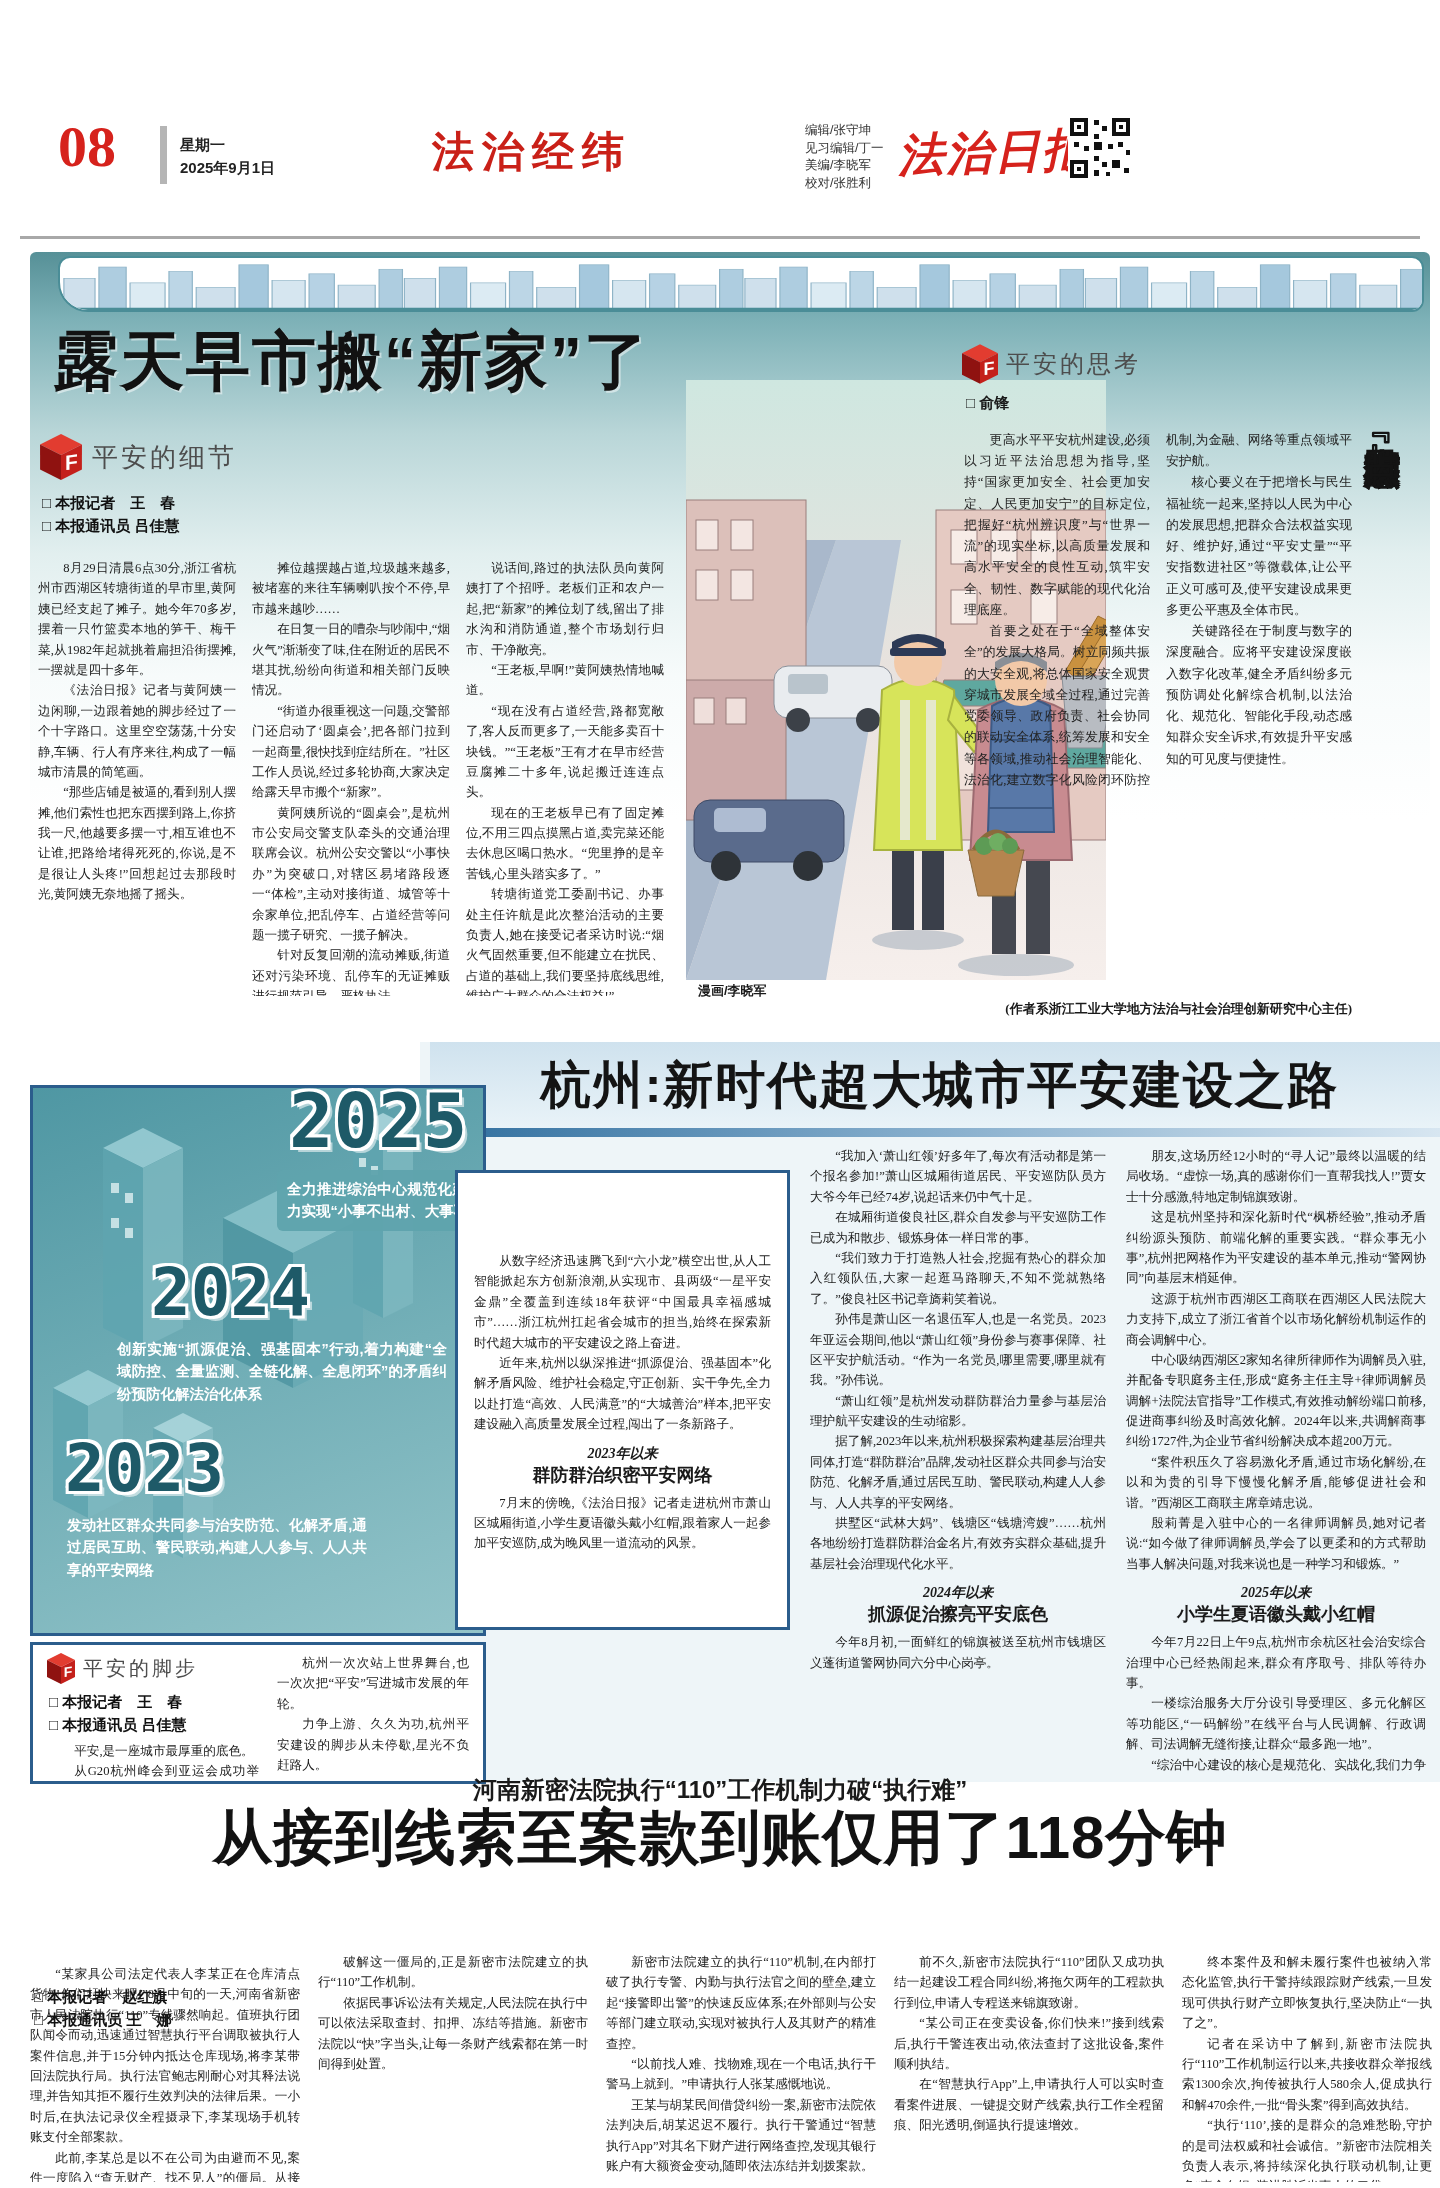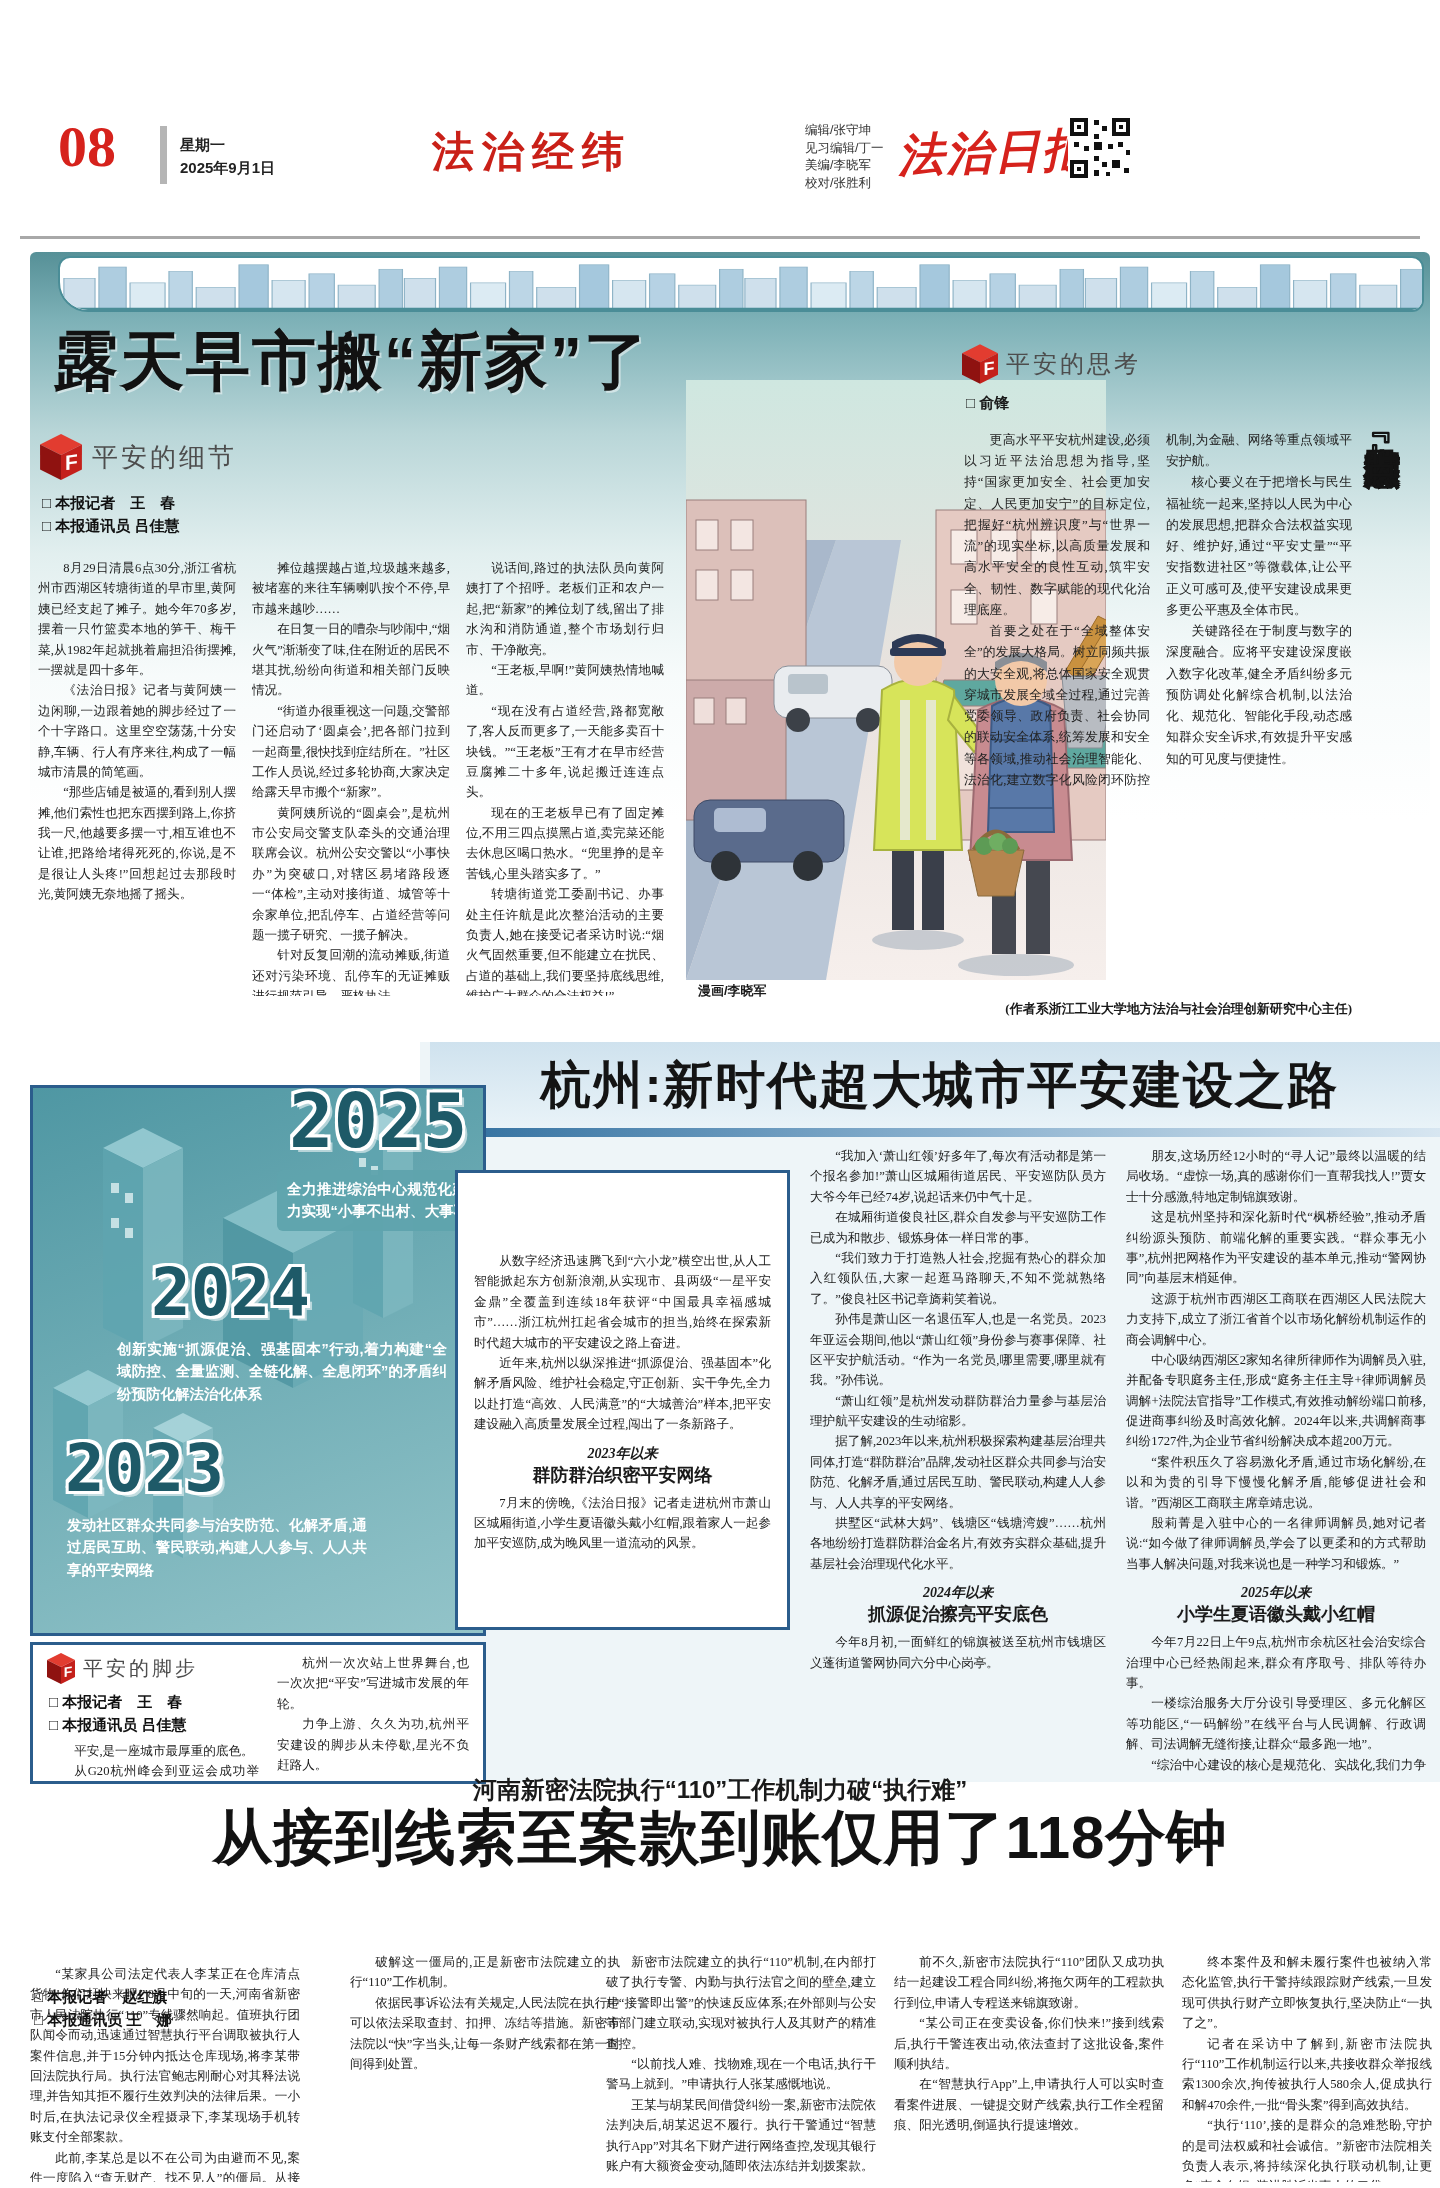--- a/index.html
+++ b/index.html
@@ -401,21 +401,21 @@
   <div class="abs btsub" style="left:0;top:1774px;width:1440px;">河南新密法院执行“110”工作机制力破“执行难”</div>
   <div class="abs bylines" style="left:34px;top:1988px;">
       <p>□ 本报记者　赵红旗</p>
       <p>□ 本报通讯员 王　娜</p>
     </div>
 
   <div class="abs plist bodytext" style="left:30px;top:1964px;width:270px;height:218px;overflow:hidden;">
       <p>“某家具公司法定代表人李某正在仓库清点货物!你们赶快来吧!”8月中旬的一天,河南省新密市人民法院执行“110”专线骤然响起。值班执行团队闻令而动,迅速通过智慧执行平台调取被执行人案件信息,并于15分钟内抵达仓库现场,将李某带回法院执行局。执行法官鲍志刚耐心对其释法说理,并告知其拒不履行生效判决的法律后果。一小时后,在执法记录仪全程摄录下,李某现场手机转账支付全部案款。</p>
       <p>此前,李某总是以不在公司为由避而不见,案件一度陷入“查无财产、找不见人”的僵局。从接到线索至案款到账,这起案件的执行仅用了118分钟。</p>
     </div>
-  <div class="abs plist bodytext" style="left:318px;top:1952px;width:270px;height:230px;overflow:hidden;margin-left:32px;">
+  <div class="abs plist bodytext" style="left:318px;top:1952px;width:270px;height:230px;overflow:hidden;">
       <p>破解这一僵局的,正是新密市法院建立的执行“110”工作机制。</p>
       <p>依据民事诉讼法有关规定,人民法院在执行中可以依法采取查封、扣押、冻结等措施。新密市法院以“快”字当头,让每一条财产线索都在第一时间得到处置。</p>
     </div>
   <div class="abs plist bodytext" style="left:606px;top:1952px;width:270px;height:230px;overflow:hidden;">
       <p>新密市法院建立的执行“110”机制,在内部打破了执行专警、内勤与执行法官之间的壁垒,建立起“接警即出警”的快速反应体系;在外部则与公安等部门建立联动,实现对被执行人及其财产的精准查控。</p>
       <p>“以前找人难、找物难,现在一个电话,执行干警马上就到。”申请执行人张某感慨地说。</p>
       <p>王某与胡某民间借贷纠纷一案,新密市法院依法判决后,胡某迟迟不履行。执行干警通过“智慧执行App”对其名下财产进行网络查控,发现其银行账户有大额资金变动,随即依法冻结并划拨案款。</p>
     </div>
   <div class="abs plist bodytext" style="left:894px;top:1952px;width:270px;height:230px;overflow:hidden;">
       <p>前不久,新密市法院执行“110”团队又成功执结一起建设工程合同纠纷,将拖欠两年的工程款执行到位,申请人专程送来锦旗致谢。</p>

